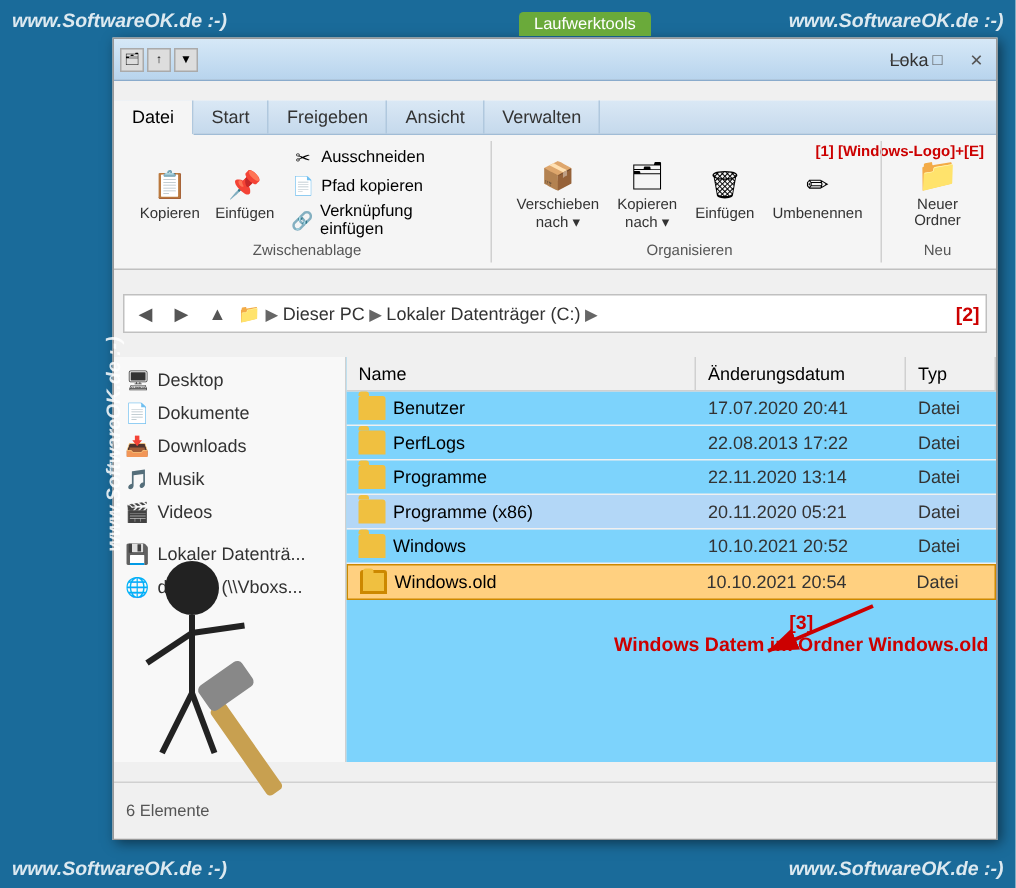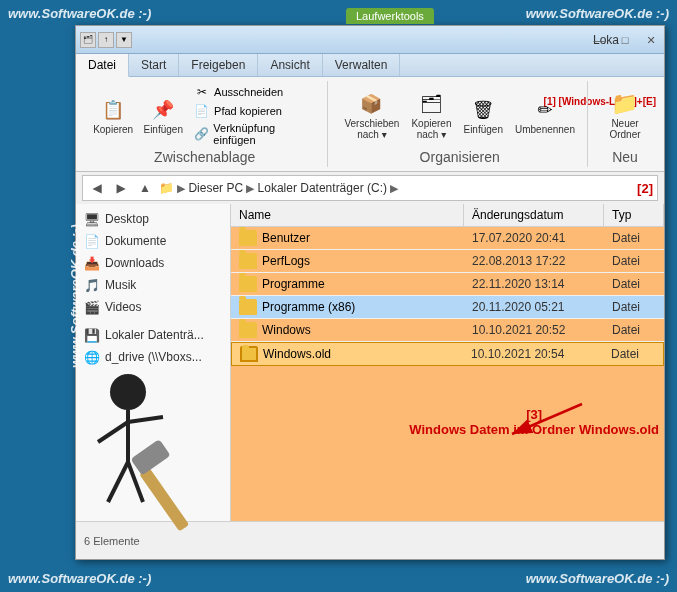--- a/index.html
+++ b/index.html
@@ -46,20 +46,21 @@
       position: absolute;
       top: 25px;
       left: 75px;
       width: 590px;
       height: 535px;
       background: #f0f0f0;
       border: 1px solid #999;
       box-shadow: 2px 2px 8px rgba(0,0,0,0.5);
       display: flex;
       flex-direction: column;
+      gap: 13px;
     }
 
     
     .titlebar {
       height: 28px;
       background: linear-gradient(to bottom, #d6e8f7, #b8d4ed);
       display: flex;
       align-items: center;
       border-bottom: 1px solid #8aabcc;
       padding: 0 4px;
@@ -150,21 +151,21 @@
     .ribbon-group {
       display: flex;
       flex-direction: column;
       align-items: center;
       border-right: 1px solid #d0d0d0;
       padding: 2px 8px;
       position: relative;
     }
     .ribbon-group:last-child { border-right: none; }
     .ribbon-group-label {
-      font-size: 14px;
+      font-size: 10px;
       color: #555;
       margin-top: auto;
       padding-top: 2px;
     }
     .ribbon-buttons {
       display: flex;
       gap: 4px;
       align-items: center;
       flex: 1;
     }
@@ -285,21 +286,21 @@
       align-items: center;
       justify-content: center;
       font-size: 13px;
     }
     .sidebar-divider { height: 6px; }
 
     
     .file-list {
       flex: 1;
       overflow-y: auto;
-      background: #fdba74;
+      background: #7dd3fc;
     }
     .file-list-header {
       display: flex;
       background: #f0f0f0;
       border-bottom: 1px solid #d0d0d0;
       font-size: 12px;
       font-weight: 500;
     }
     .col-header {
       padding: 4px 8px;

